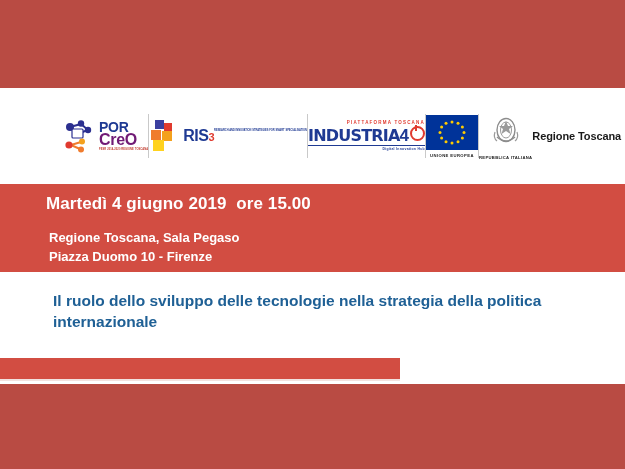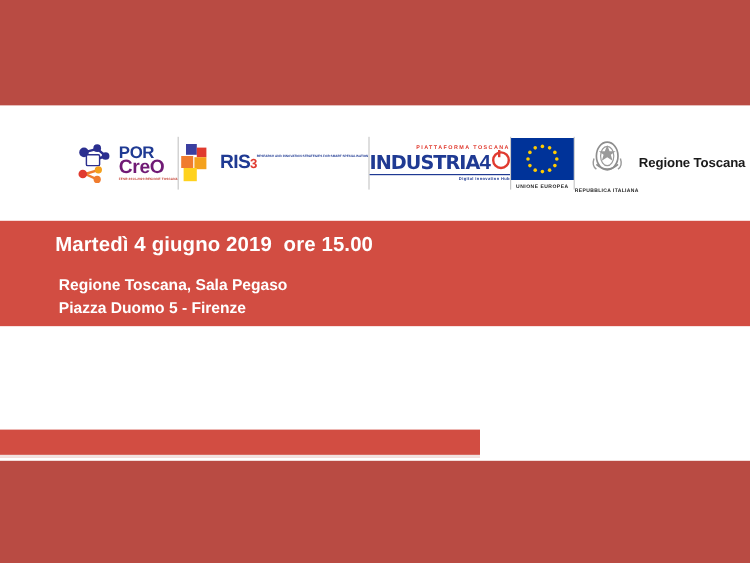--- a/index.html
+++ b/index.html
@@ -390,17 +390,18 @@
           </svg>
         </div>
       </div>
     </div>
 
   </div>
 
   <div class="date-block">
     <div class="date-line1">Martedì 4 giugno 2019  ore 15.00</div>
     <div class="date-line2">Regione Toscana, Sala Pegaso</div>
-    <div class="date-line3">Piazza Duomo 5 - Firenze</div>
+    <div class="date-line3">Piazza Duomo 10 - Firenze</div>
   </div>
 
+  <div class="title-block">Il ruolo dello sviluppo delle tecnologie nella strategia della politica internazionale</div>
 
 </div>
 
 </body></html>

